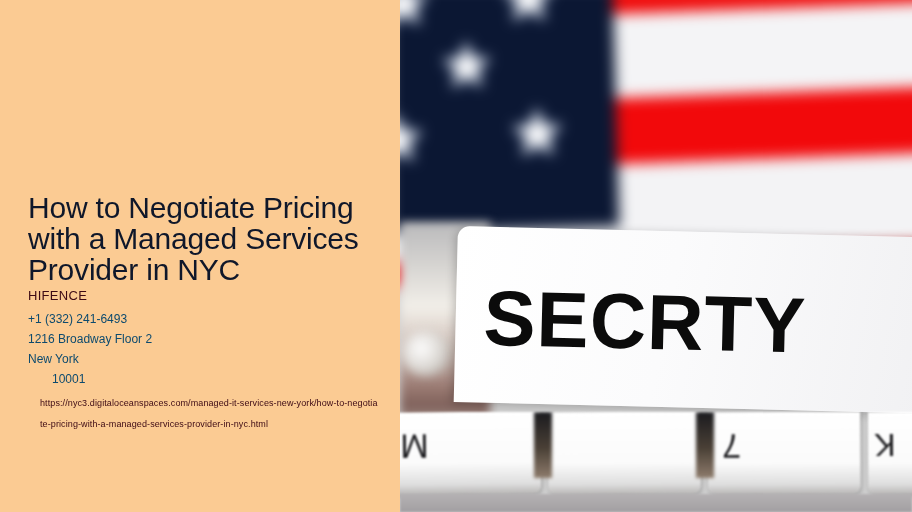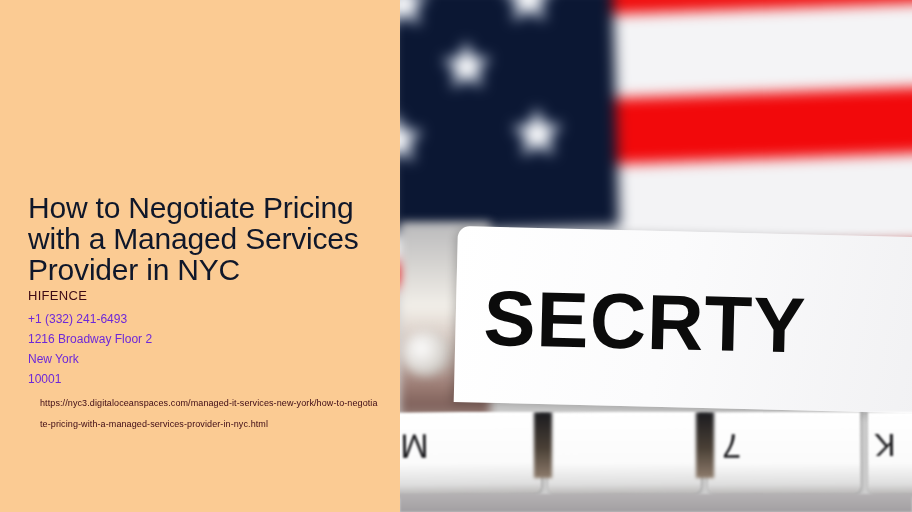--- a/index.html
+++ b/index.html
@@ -49,26 +49,26 @@
     font-weight: 400;
     color: #3d0a14;
     letter-spacing: 0.3px;
   }
   .contact-line {
     position: absolute;
     left: 28px;
     font-size: 12px;
     line-height: 14px;
     font-weight: 400;
-    color: #6d28d9;
+    color: #0c4a6e;
   }
   #contact-phone   { top: 312px; }
   #contact-street  { top: 332px; }
   #contact-city    { top: 352px; }
-  #contact-zip     { top: 372px; }
+  #contact-zip     { top: 372px; margin-left: 24px; }
 
   #source-url {
     position: absolute;
     left: 40px;
     top: 393px;
     width: 340px;
     font-size: 9px;
     line-height: 21px;
     font-weight: 400;
     color: #3d0a14;

